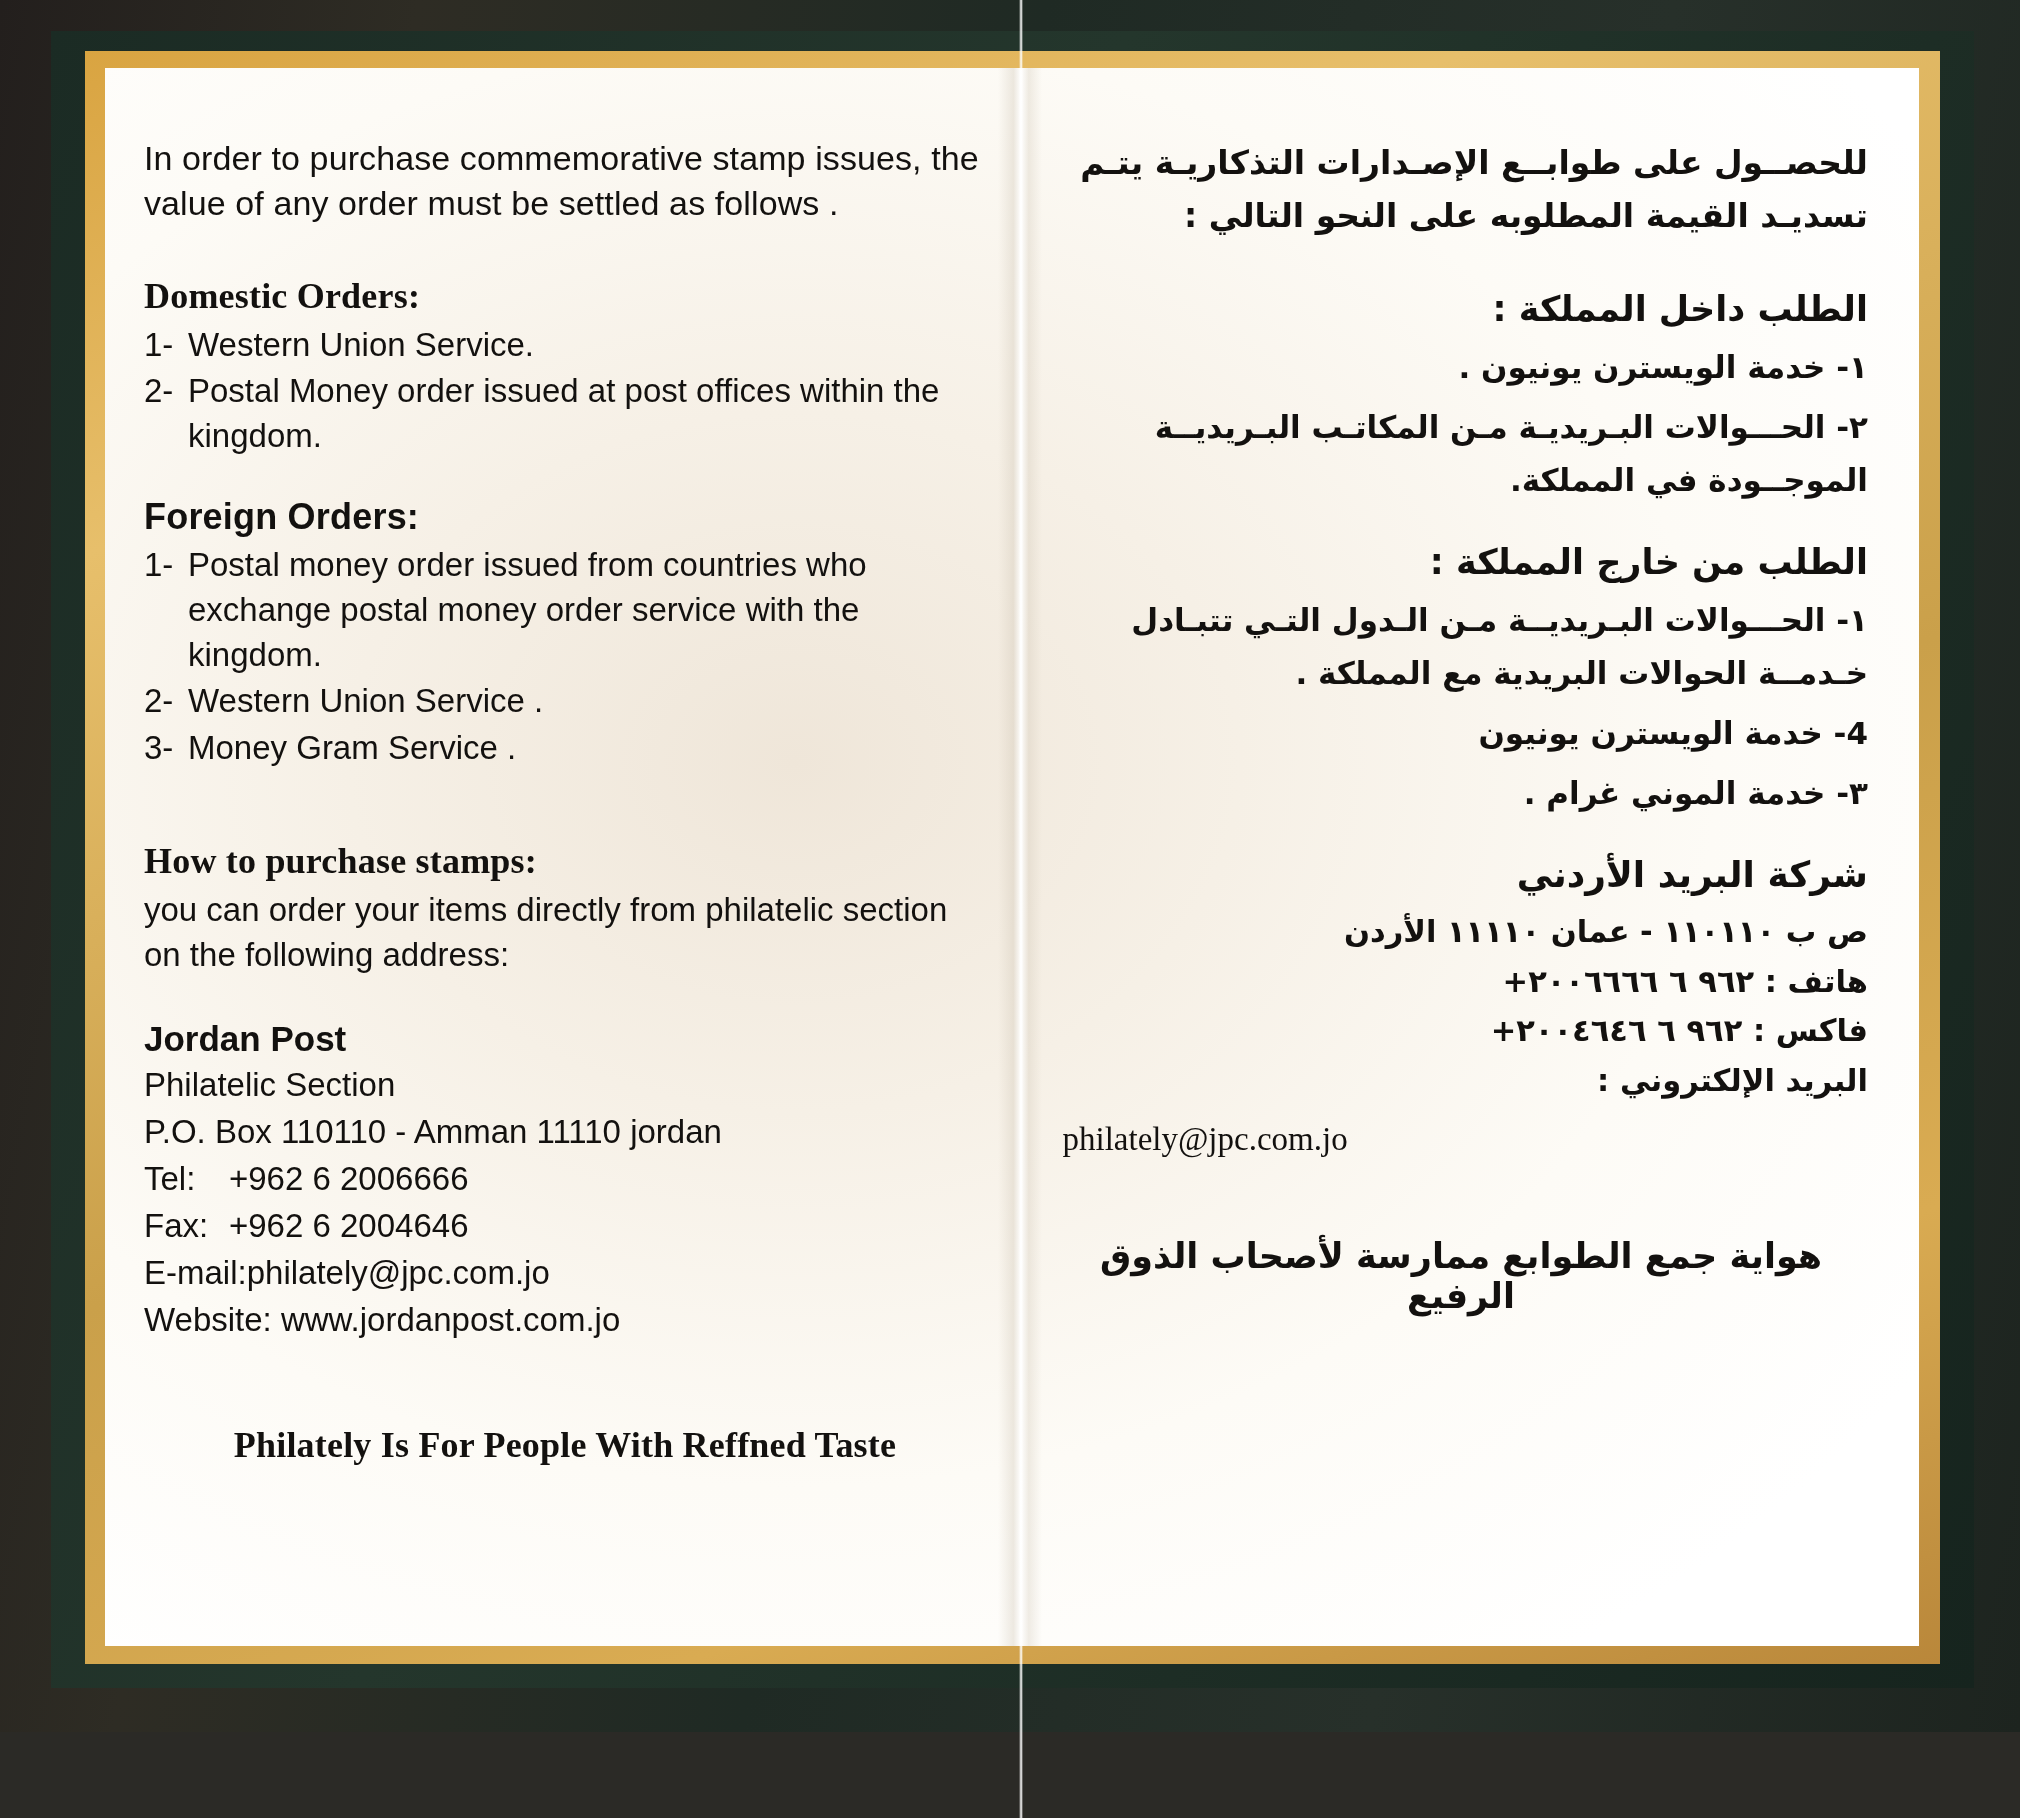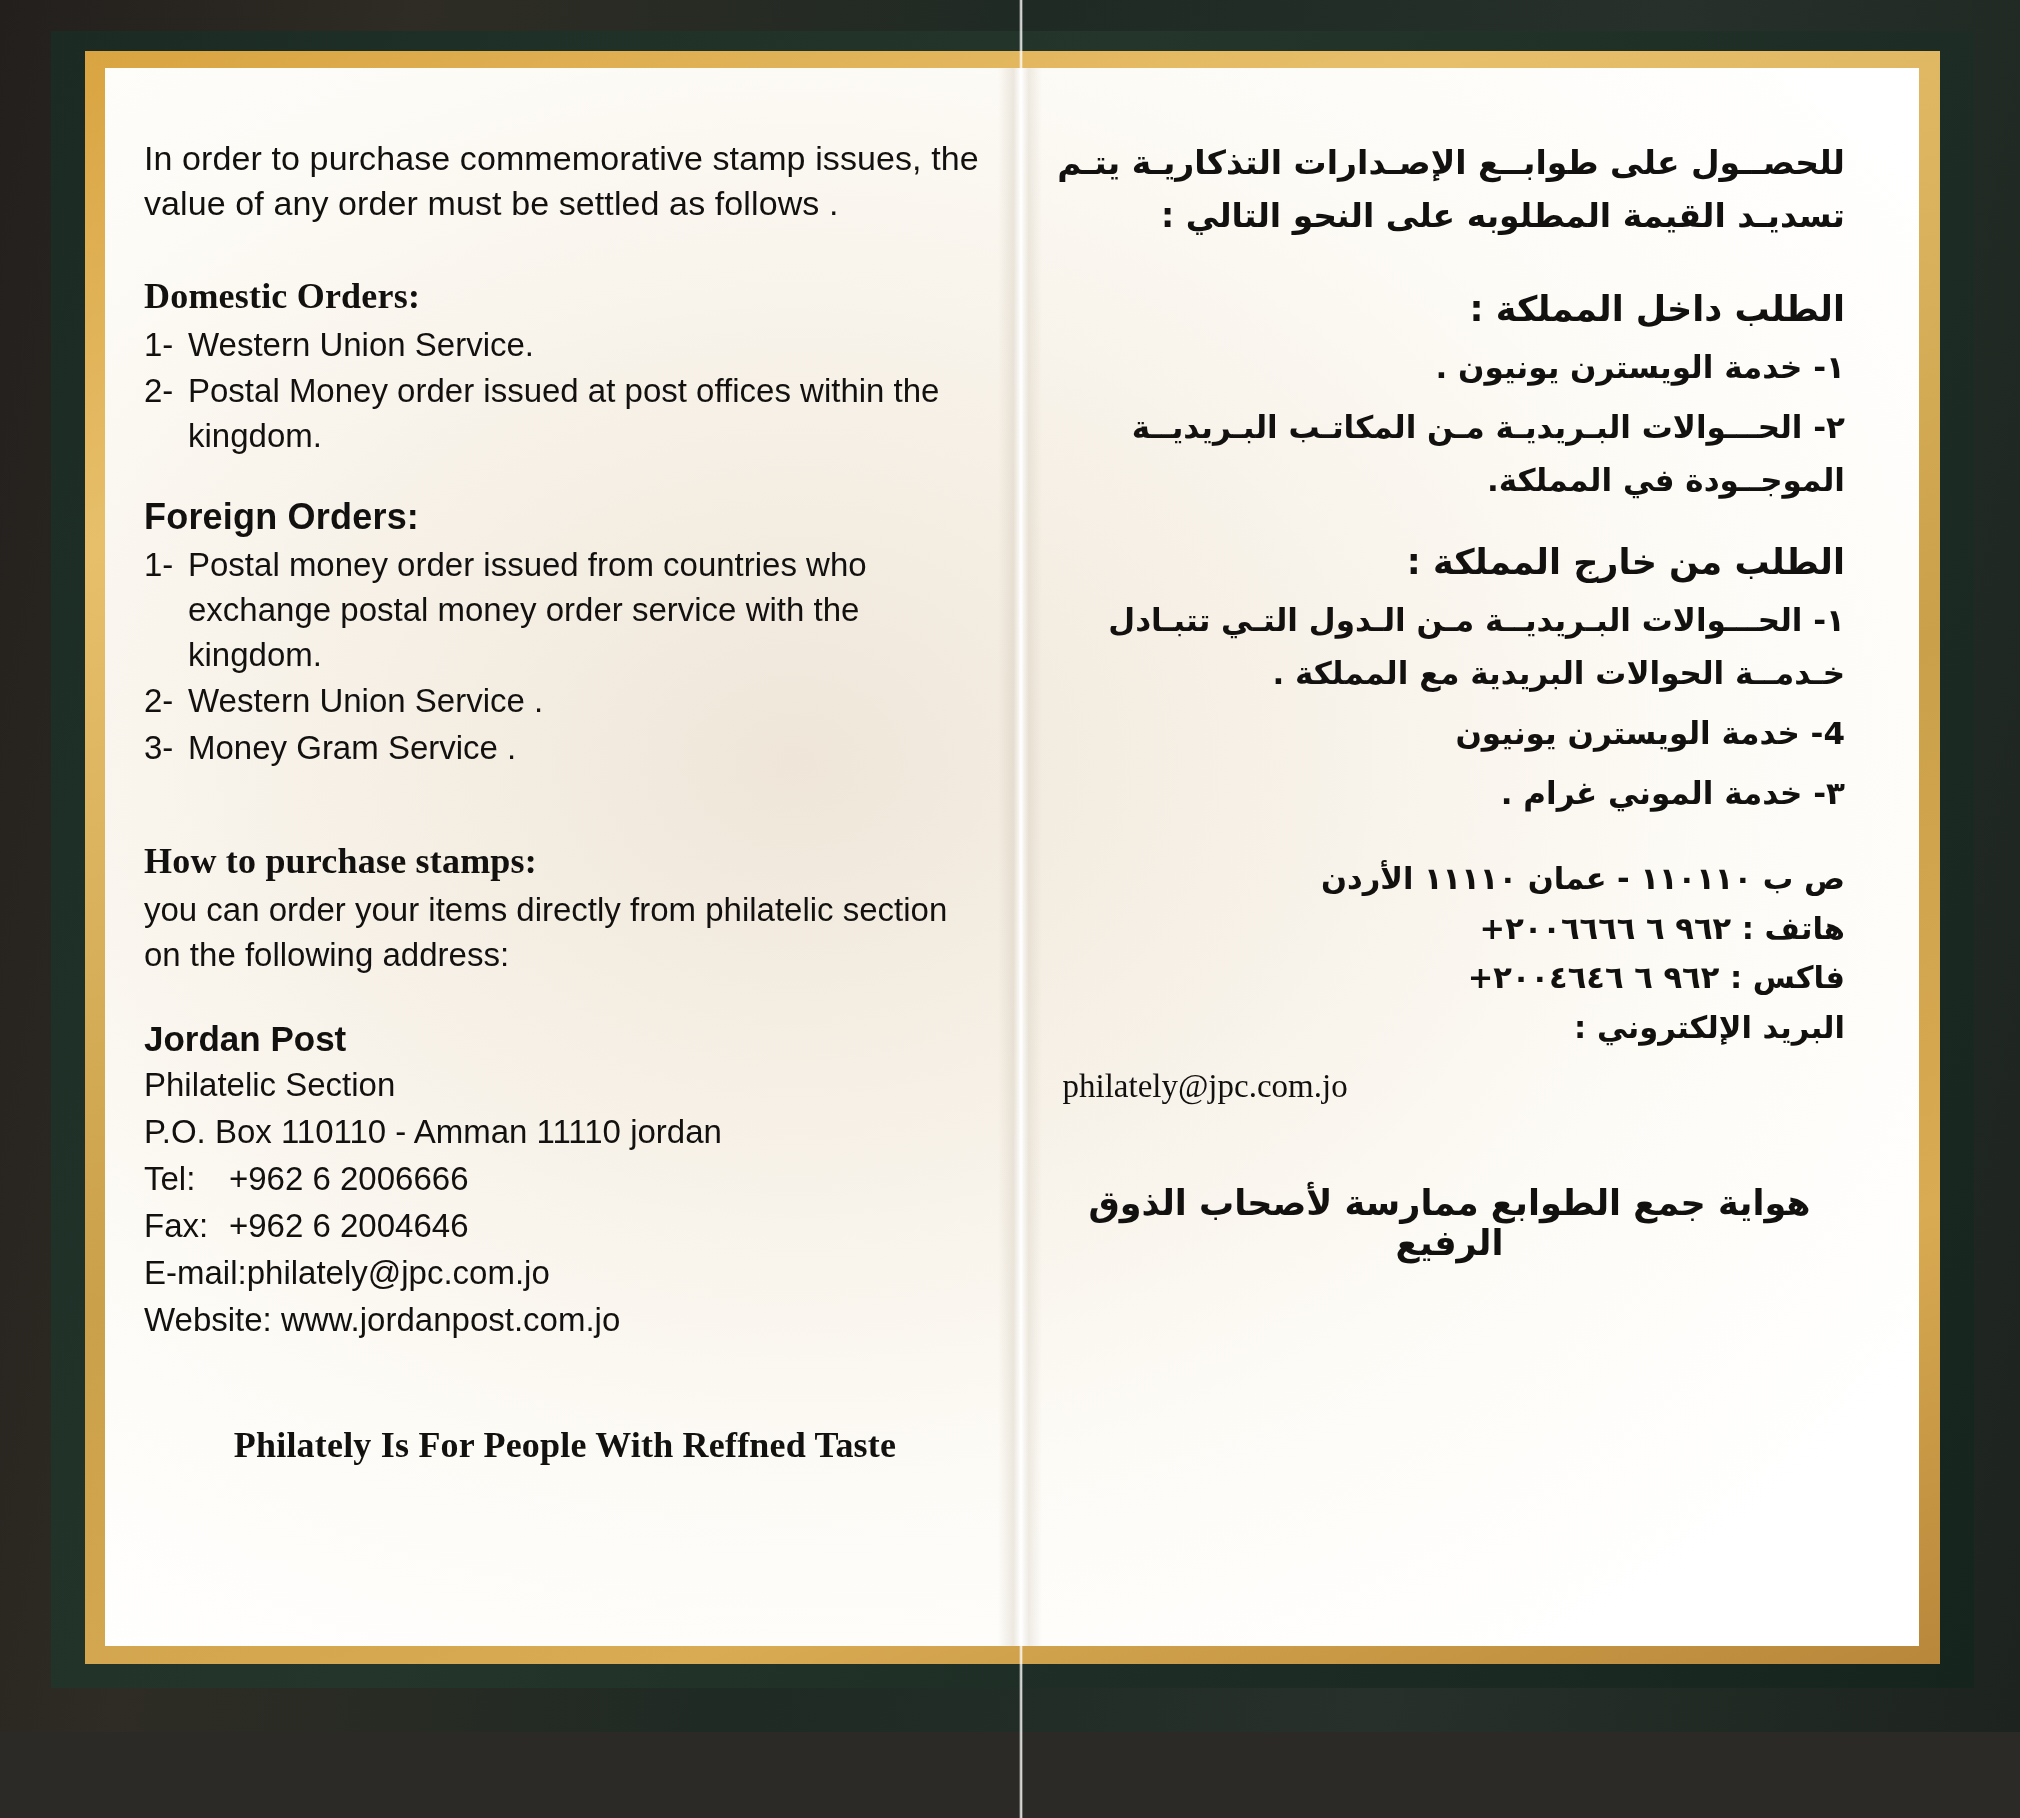--- a/index.html
+++ b/index.html
@@ -90,21 +90,21 @@
   }
 
   .col-en {
     width: 915px;
     padding: 68px 34px 0 39px;
     box-sizing: border-box;
     color: #13110f;
   }
   .col-ar {
     flex: 1;
-    padding: 68px 74px 0 34px;
+    padding: 68px 51px 0 34px;
     box-sizing: border-box;
     color: #13110f;
     direction: rtl;
     text-align: right;
   }
 
   
   .en-intro {
     font-size: 34px;
     line-height: 1.33;
@@ -303,20 +303,21 @@
       </ul>
 
       <h2 class="ar-h2">الطلب من خارج المملكة :</h2>
       <ul class="ar-list">
         <li>١- الحـــوالات البـريديــة مـن الـدول التـي تتبـادل خـدمــة الحوالات البريدية مع المملكة .</li>
         <li>4- خدمة الويسترن يونيون</li>
         <li>٣- خدمة الموني غرام .</li>
       </ul>
 
 
+      <div class="ar-addr-name">شركة البريد الأردني</div>
       <div class="ar-addr-line">ص ب ١١٠١١٠ - عمان ١١١١٠ الأردن</div>
       <div class="ar-addr-line">هاتف : ٩٦٢ ٦ ٢٠٠٦٦٦٦+</div>
       <div class="ar-addr-line">فاكس : ٩٦٢ ٦ ٢٠٠٤٦٤٦+</div>
       <div class="ar-addr-line">البريد الإلكتروني :</div>
       <div class="ar-contact-ltr">philately@jpc.com.jo</div>
 
       <div class="ar-slogan">هواية جمع الطوابع ممارسة لأصحاب الذوق الرفيع</div>
     </div>
 
   </div>

